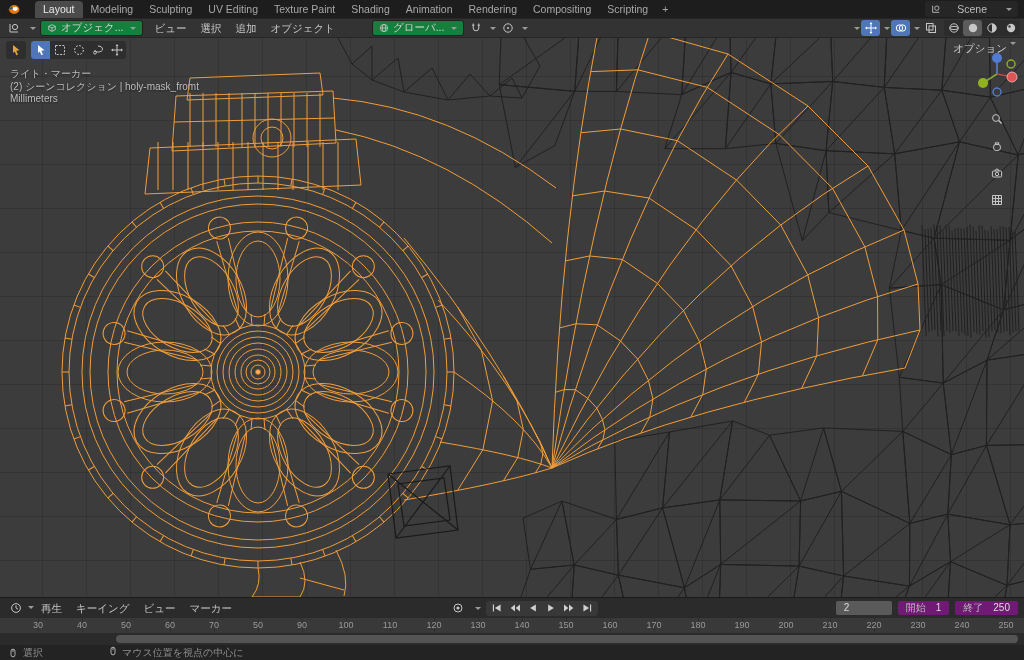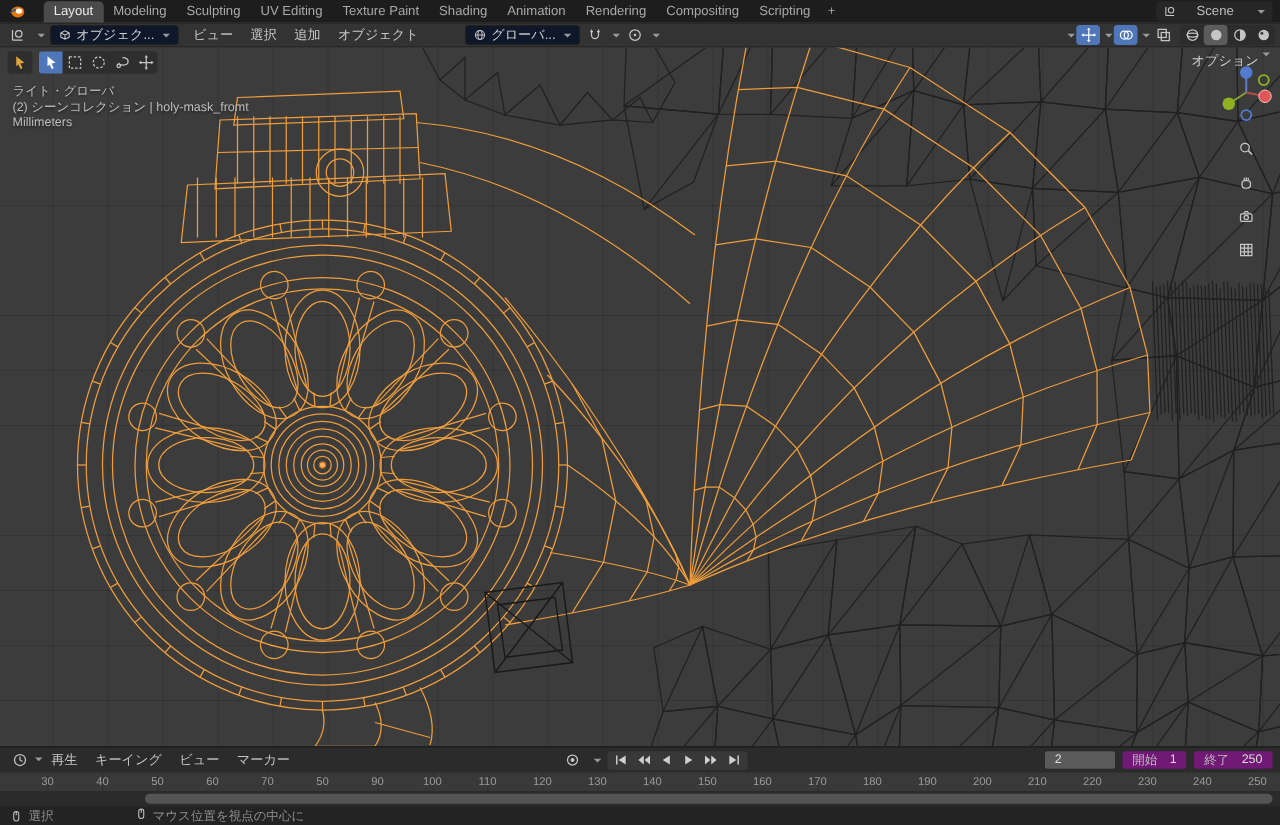--- a/index.html
+++ b/index.html
@@ -16,21 +16,21 @@
   .menus{display:flex;align-items:center;}
   .menus .menu-item{padding:0 7px;border-radius:3px;line-height:16px;}
   #workspace-tabs{display:flex;align-items:flex-end;height:18px;margin-left:12px;}
   .ws-tab{padding:2px 8px;font-size:10.5px;line-height:13px;color:#a8a8a8;border-radius:4px 4px 0 0;white-space:nowrap;}
   .ws-tab.active{background:#4b4b4b;color:#e8e8e8;}
   .ws-add{padding:0 6px;color:#a8a8a8;}
   .scene-select{margin-left:auto;display:flex;align-items:center;gap:16px;background:#262626;border-radius:3px;padding:1px 6px;height:14px;}
 
   
   #vheader{height:20px;background:#333;border-top:1px solid #262626;border-bottom:1px solid #262626;box-sizing:border-box;display:flex;align-items:center;padding:0 4px;font-size:10.5px;}
-  .pill{display:flex;align-items:center;gap:4px;background:#0f172a;border:1px solid #1f1f1f;border-radius:3px;padding:0 6px;height:16px;color:#d2d2d2;white-space:nowrap;}
+  .pill{display:flex;align-items:center;gap:4px;background:#15803d;border:1px solid #1f1f1f;border-radius:3px;padding:0 6px;height:16px;color:#d2d2d2;white-space:nowrap;}
   .icon-btn{width:19px;height:16px;display:flex;align-items:center;justify-content:center;border-radius:3px;}
   .icon-btn.active{background:#4f76b8;}
   .icon-btn.active .i12{color:#fff;}
   .icon-btn.activegrey{background:#5c5c5c;}
   .vh-left{display:flex;align-items:center;gap:4px;}
   .vh-center{display:flex;align-items:center;gap:2px;margin-left:30px;}
   .vh-right{margin-left:auto;display:flex;align-items:center;gap:1px;}
   .shade-group{display:flex;background:#2c2c2c;border-radius:3px;margin-left:3px;}
 
   
@@ -610,21 +610,21 @@
           </button>
         <button class="tbtn">
             <svg class="i12">
               <use href="#ic-move"></use>
             </svg>
           </button>
       </div>
     </div>
 
     <div id="overlay-text">
-      <div>ライト・グローバ</div>
+      <div>ライト・マーカー</div>
       <div>(2) シーンコレクション | holy-mask_fromt</div>
       <div>Millimeters</div>
     </div>
 
     <button id="options-btn">
       <span>オプション</span>
       <i class="caret"></i>
     </button>
 
     <div id="nav-col">

